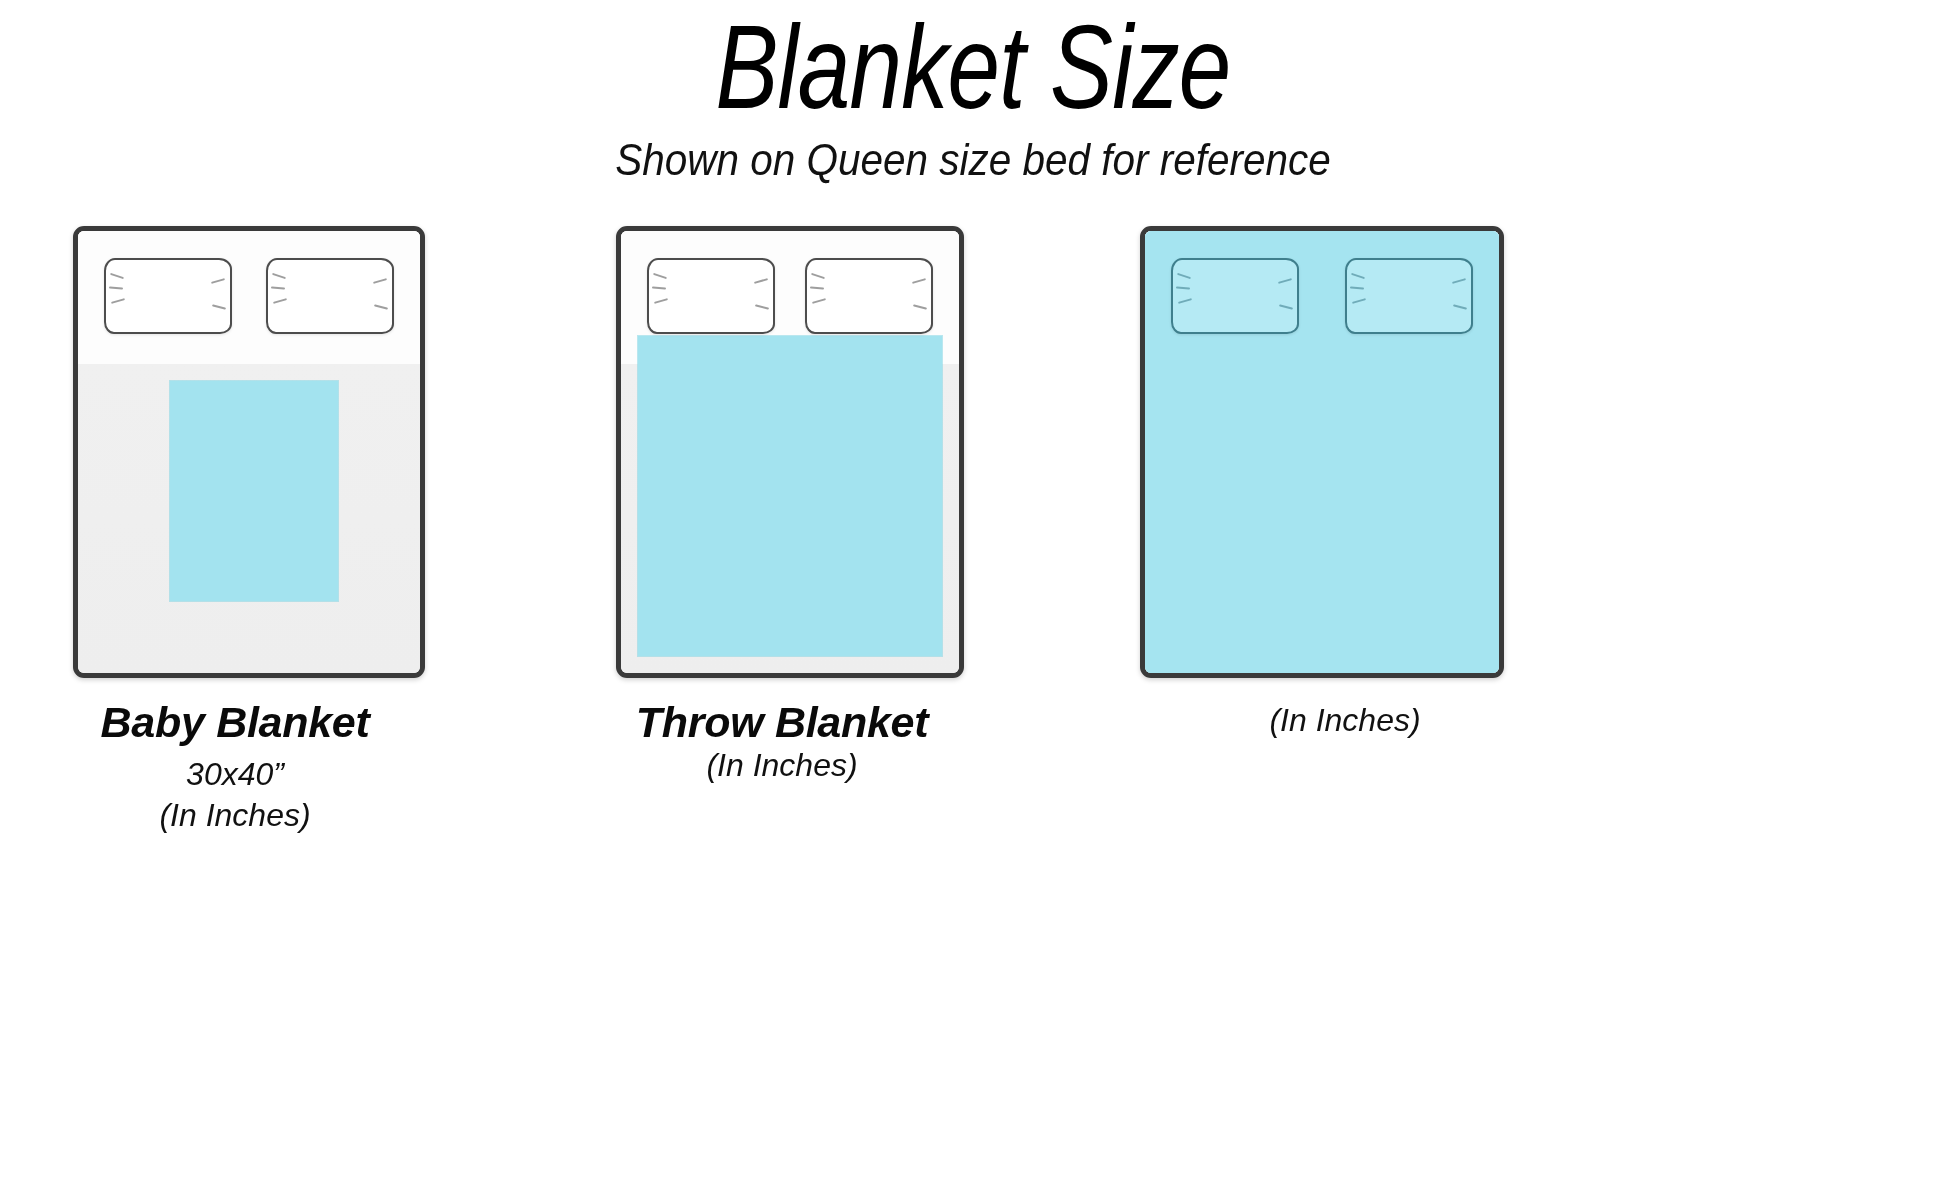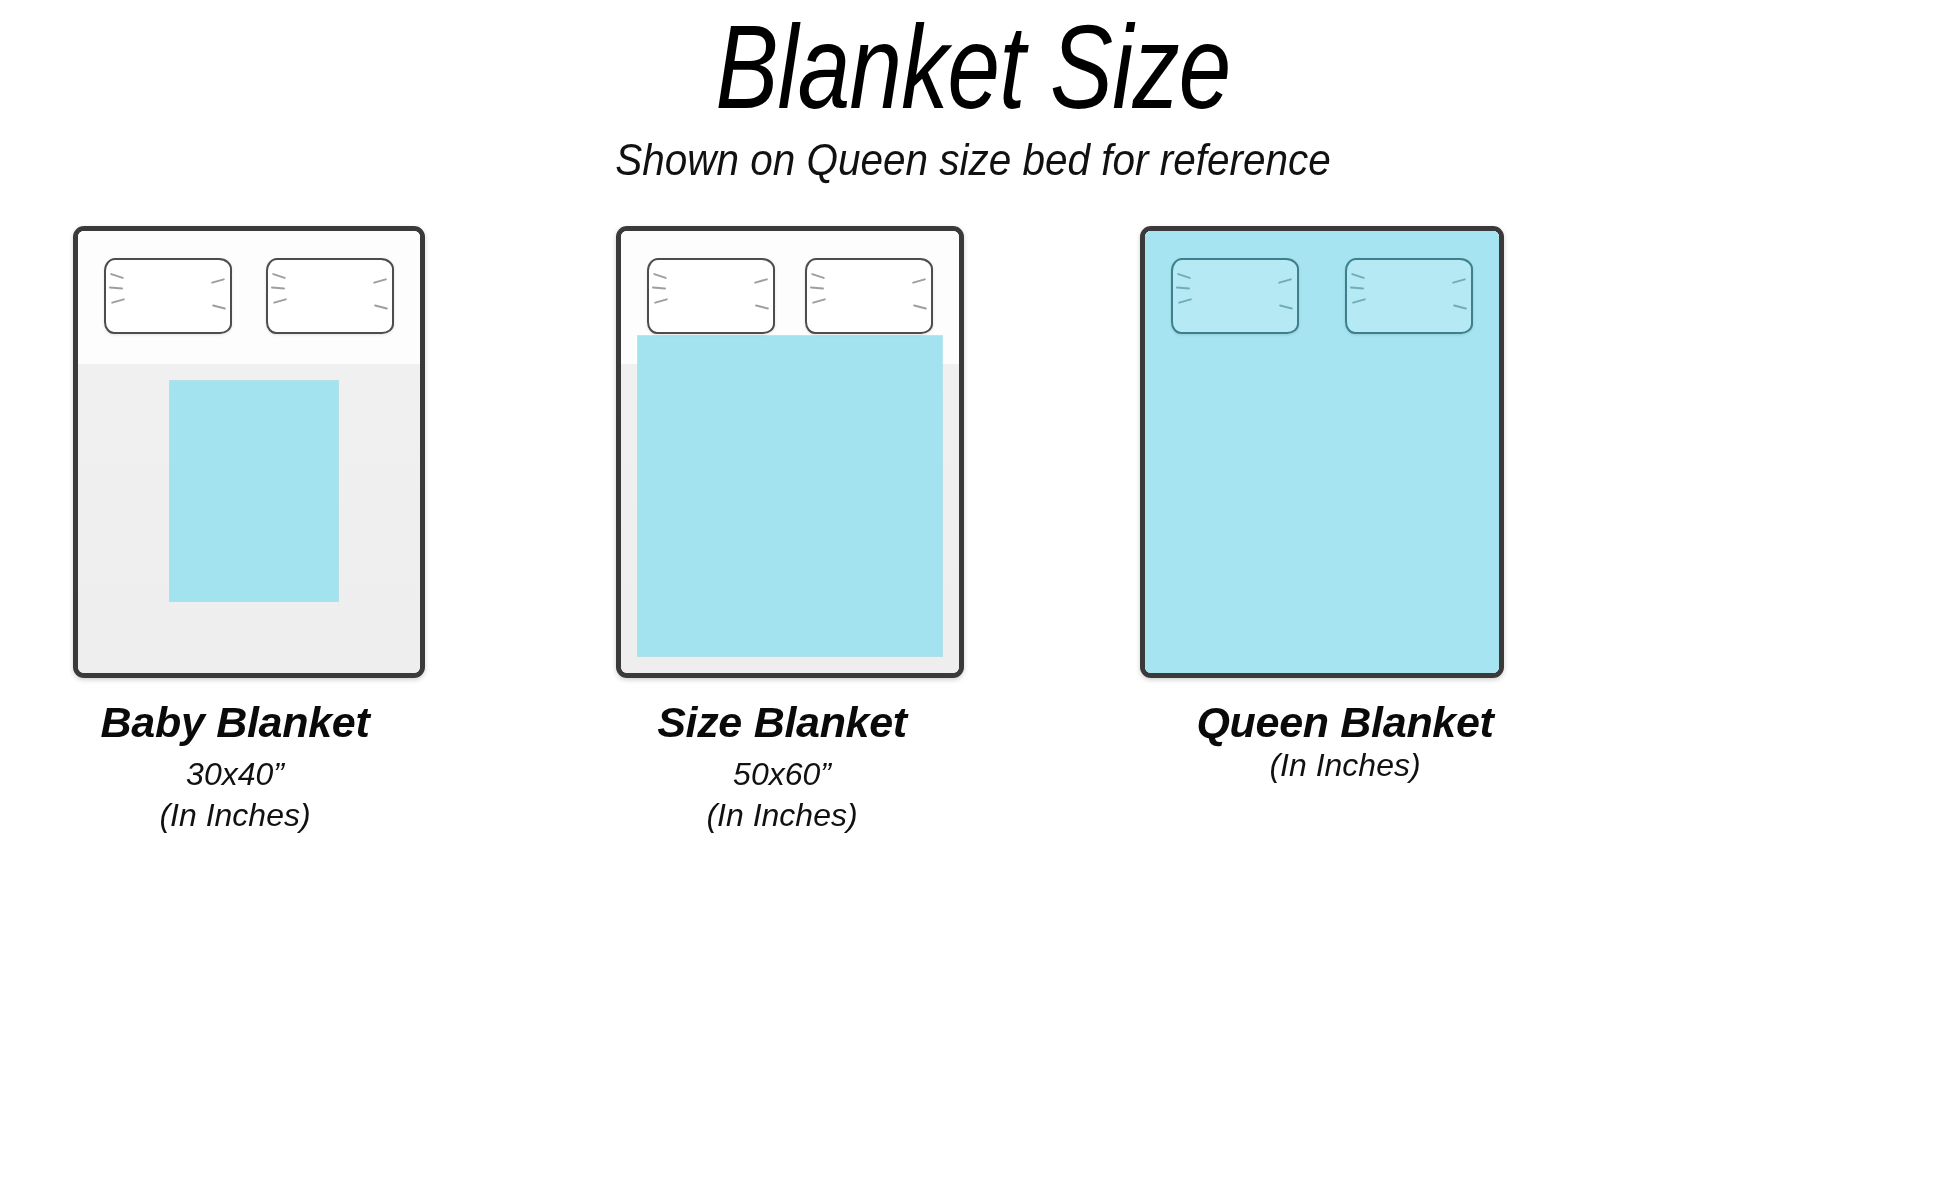--- a/index.html
+++ b/index.html
@@ -224,25 +224,23 @@
 
   <div class="labels">
 
     <div class="label-col l1">
       <div class="lbl-name">Baby Blanket</div>
       <div class="lbl-size">30x40”</div>
       <div class="lbl-unit">(In Inches)</div>
     </div>
 
     <div class="label-col l2">
-      <div class="lbl-name">Size Blanket</div>
-      <div class="lbl-size">50x60”</div>
+      <div class="lbl-name">Throw Blanket</div>
       <div class="lbl-unit">(In Inches)</div>
     </div>
 
     <div class="label-col l3">
-      <div class="lbl-name">Queen Blanket</div>
       <div class="lbl-unit">(In Inches)</div>
     </div>
 
   </div>
 
 </div>
 
 </body></html>

